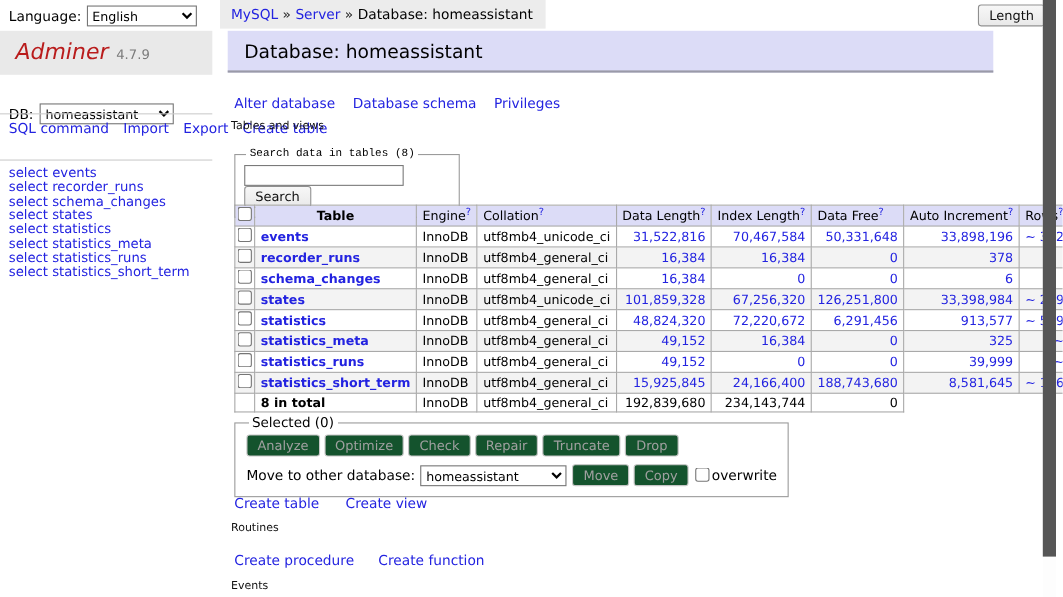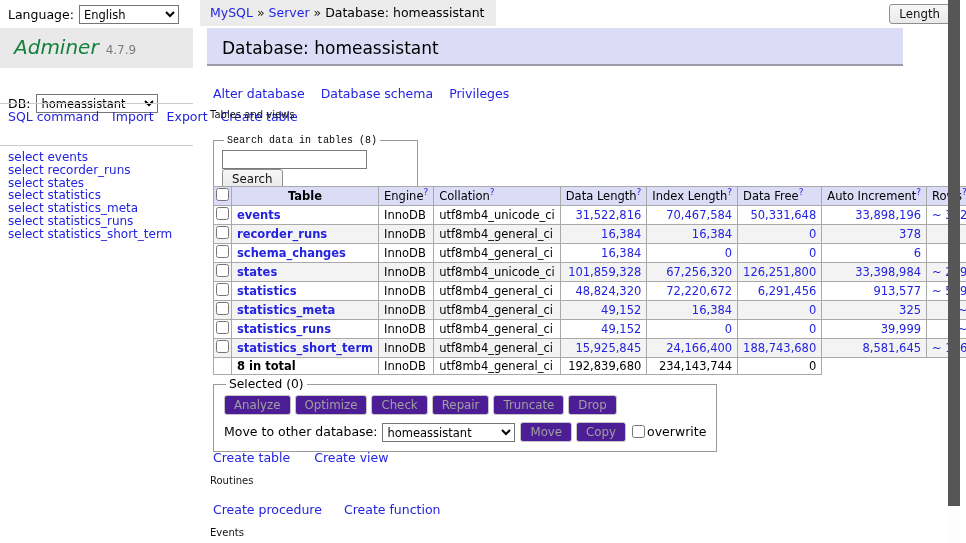--- a/index.html
+++ b/index.html
@@ -10,28 +10,28 @@
   }
   a { color:#2323e0; text-decoration:none; cursor:pointer; }
   select { font-family:"DejaVu Sans",sans-serif; font-size:11.5px; height:19px; border:1px solid #767676; background:#fff; }
   input[type=text] { font-family:"DejaVu Sans",sans-serif; font-size:12px; border:1px solid #7a7a7a; height:19px; padding:1px 4px; }
   input[type=checkbox] { width:13px; height:13px; }
   .btn {
     font-family:"DejaVu Sans",sans-serif; font-size:11.8px; color:#111;
     padding:2px 9px; border:1px solid #8f8f8f; border-radius:3px;
     background:linear-gradient(#f7f7f7,#e9e9e9); cursor:pointer;
   }
-  .btn:disabled { color:#a0a0a0; border-color:#c6c6c6; background:#4c1d95; cursor:default; }
+  .btn:disabled { color:#a0a0a0; border-color:#c6c6c6; background:#14532d; cursor:default; }
 
   
   #lang-row { position:absolute; left:8px; top:5px; }
   #lang-row label { margin-right:5px; }
   #lang-select { width:100px; }
   #brand { position:absolute; left:0; top:28px; width:193px; height:40px; background:#e9e9e9; padding:7px 0 0 14px; }
-  #brand .name { font-style:italic; font-size:20px; color:#15803d; }
+  #brand .name { font-style:italic; font-size:20px; color:#b91c1c; }
   #brand .ver { font-size:12px; color:#7b7b7b; margin-left:7px; }
   #db-row { position:absolute; left:8px; top:94px; }
   #db-row label { margin-right:6px; }
   #db-select { width:122px; }
   .side-hr { position:absolute; left:0; width:193px; border:none; border-top:1px solid #ccc; }
   #side-actions { position:absolute; left:8px; top:110px; width:182px; line-height:14px; }
   #side-actions a { margin-right:13px; white-space:nowrap; }
   #side-tables { position:absolute; left:8px; top:151px; font-size:12px; line-height:12.8px; }
   #side-tables a { display:block; white-space:nowrap; }
 
@@ -104,20 +104,21 @@
 <div id="db-row">
   <label>DB:</label><select id="db-select"><option>homeassistant</option></select>
 </div>
 
 <hr class="side-hr" style="top:103px">
 <div id="side-actions"><a href="#">SQL command</a><a href="#">Import</a><a href="#">Export</a><a href="#">Create table</a></div>
 <hr class="side-hr" style="top:145px">
 <div id="side-tables">
     <a href="#">select events</a>
     <a href="#">select recorder_runs</a>
+    <a href="#">select schema_changes</a>
     <a href="#">select states</a>
     <a href="#">select statistics</a>
     <a href="#">select statistics_meta</a>
     <a href="#">select statistics_runs</a>
     <a href="#">select statistics_short_term</a>
   </div>
 
 <div id="breadcrumb"><a href="#">MySQL</a><span class="bc-sep"> » </span><a href="#">Server</a><span class="bc-sep"> » </span><span>Database: homeassistant</span></div>
 <button id="logout-btn" class="btn">Length</button>
 

